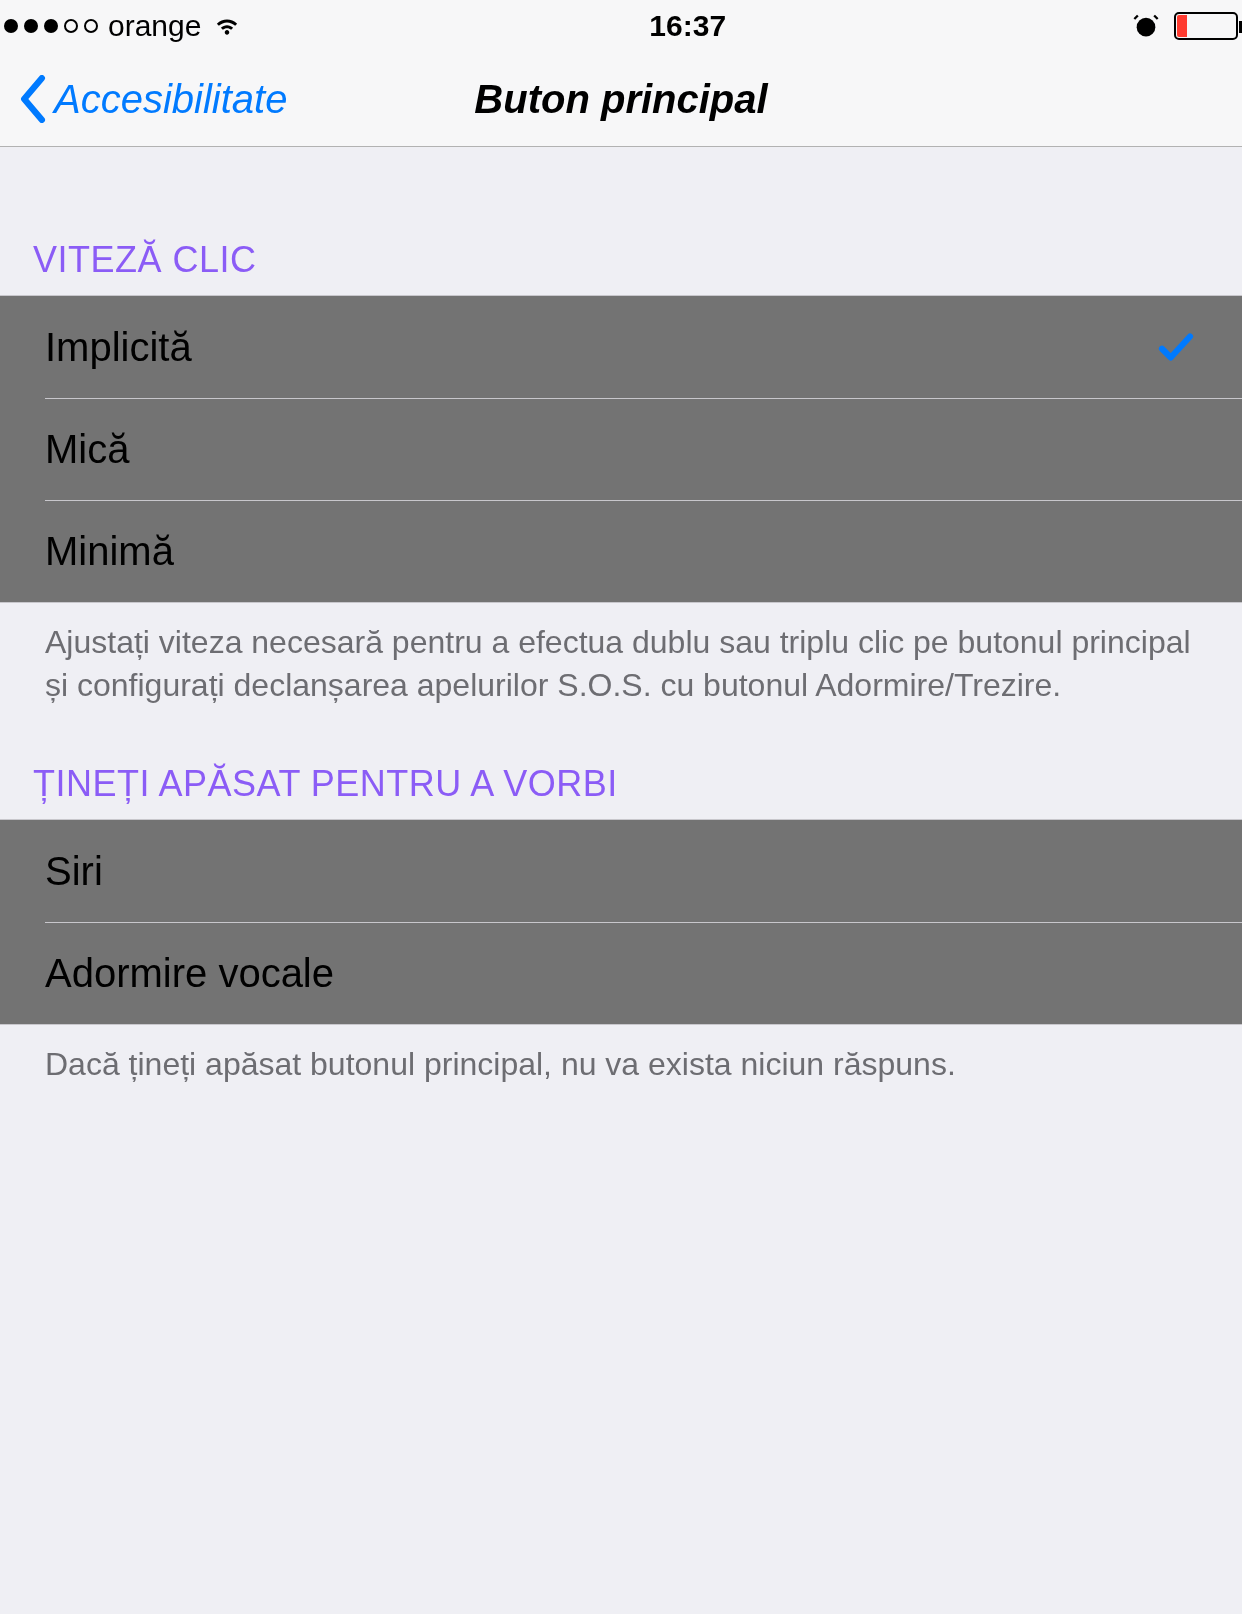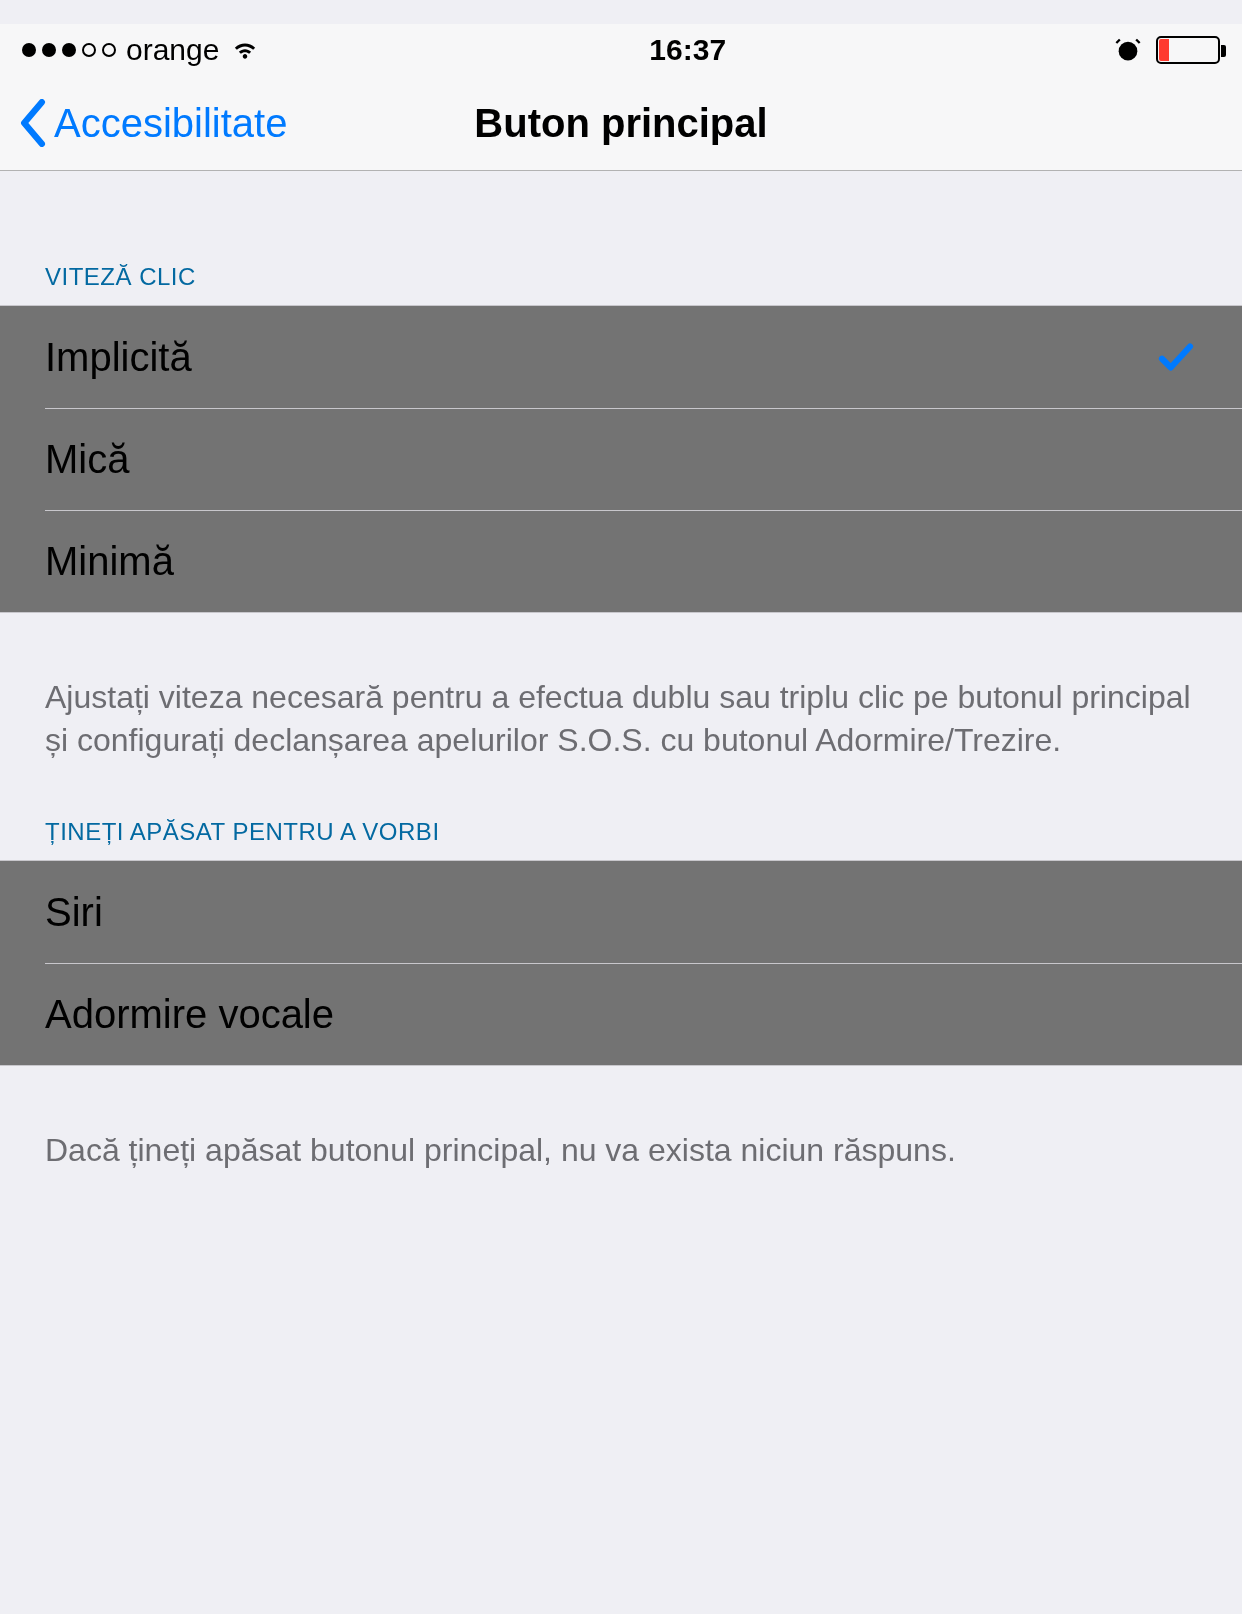--- a/index.html
+++ b/index.html
@@ -11,25 +11,24 @@
       color: #000;
       overflow: hidden;
     }
 
     
     .status-bar {
       height: 52px;
       display: flex;
       align-items: center;
       justify-content: space-between;
-      padding: 0 22px;
+      padding: 0 4px;
       font-size: 30px;
       font-weight: 600;
       background: #f7f7f8;
-      margin-top: 24px;
     }
     .status-left { display: flex; align-items: center; gap: 10px; }
     .signal-dots { display: flex; gap: 6px; align-items: center; }
     .dot { width: 14px; height: 14px; border-radius: 50%; border: 2px solid #000; }
     .dot.fill { background: #000; }
     .carrier { font-weight: 400; font-size: 30px; }
     .wifi-icon { width: 32px; height: 32px; }
     .status-center { font-size: 30px; font-weight: 600; }
     .status-right { display: flex; align-items: center; gap: 14px; }
     .alarm-icon { width: 28px; height: 28px; }
@@ -39,30 +38,31 @@
 
     
     .nav-bar {
       height: 95px;
       background: #f7f7f8;
       border-bottom: 1px solid #b2b2b2;
       display: flex;
       align-items: center;
       position: relative;
       padding: 0 16px;
+      font-style: italic;
     }
     .back-btn { display: flex; align-items: center; color: #007aff; font-size: 40px; gap: 4px; cursor: pointer; }
     .chevron-left { width: 34px; height: 48px; }
     .nav-title { font-size: 40px; font-weight: 600; position: absolute; left: 50%; transform: translateX(-50%); }
 
     
     .section-header {
-      font-size: 24px;
-      color: #0369a1;
-      padding: 56px 45px 14px;
+      font-size: 36px;
+      color: #8b5cf6;
+      padding: 56px 33px 14px;
       letter-spacing: 0.5px;
       text-transform: uppercase;
     }
     .section-header.first { padding-top: 92px; }
 
     .table {
       background: #737373;
       border-top: 1px solid #c8c7cc;
       border-bottom: 1px solid #c8c7cc;
     }
@@ -84,21 +84,20 @@
       background: #c8c7cc;
     }
     .checkmark { width: 42px; height: 42px; color: #007aff; flex-shrink: 0; }
     .hidden { visibility: hidden; }
 
     .section-footer {
       font-size: 32px;
       color: #6d6d72;
       padding: 18px 45px 0;
       line-height: 1.35;
-      margin-top: 45px;
     }
   </style>
 </head>
 <body>
 
 <div class="status-bar">
   <div class="status-left">
     <div class="signal-dots">
       <span class="dot fill"></span>
         <span class="dot fill"></span>

